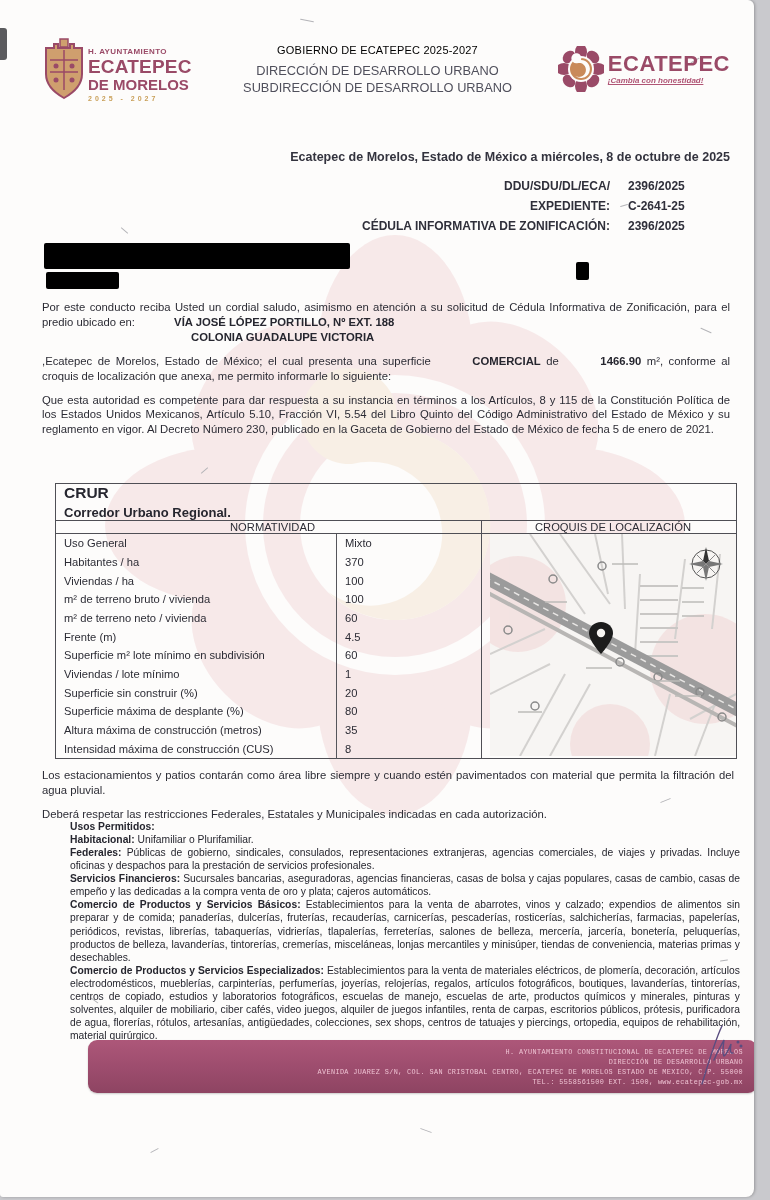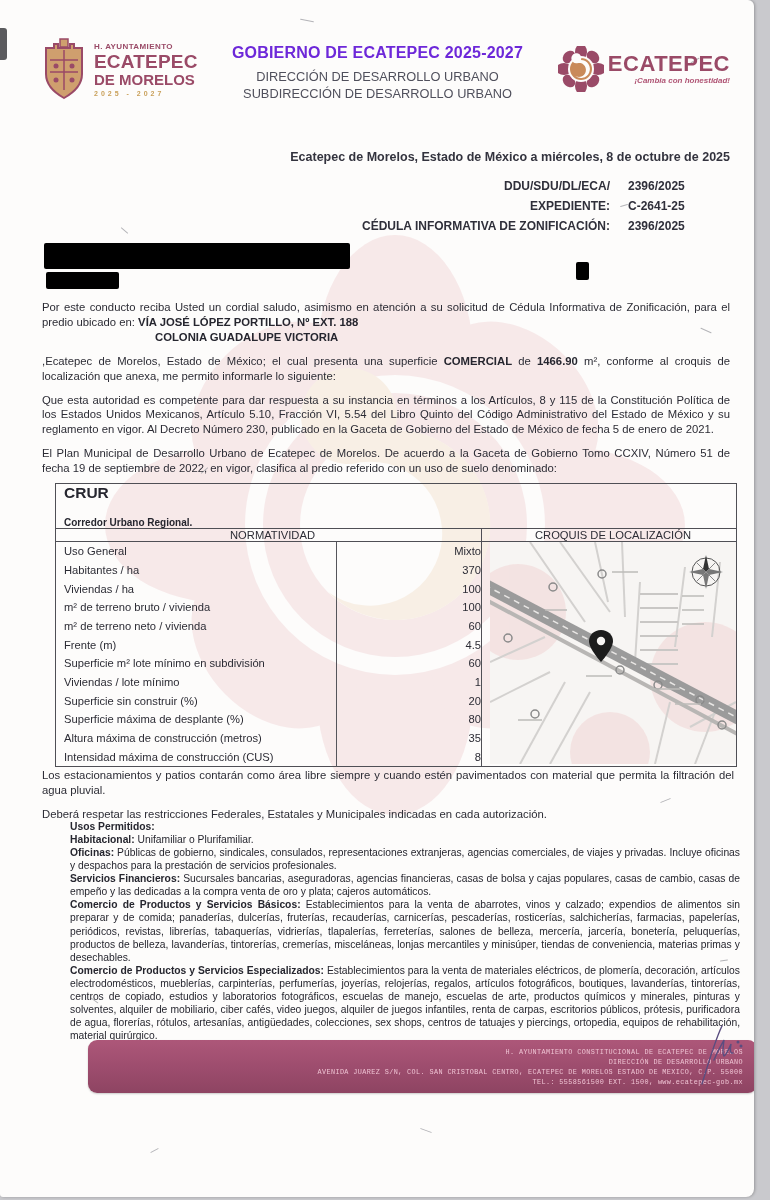--- a/index.html
+++ b/index.html
@@ -15,61 +15,61 @@
     box-shadow:1px 0 3px rgba(0,0,0,.25);
     overflow:hidden;
   }
   .corner-mark{position:absolute;left:0;top:28px;width:7px;height:32px;background:#3e3e42;border-radius:0 3px 3px 0;opacity:.85;}
   
   .watermark{position:absolute;left:105px;top:235px;pointer-events:none;}
   
   .speck{position:absolute;background:#b4b4b8;height:1px;border-radius:1px;}
   
   .header{position:absolute;left:40px;top:38px;width:690px;display:flex;align-items:flex-start;}
-  .crest{display:flex;align-items:center;gap:6px;width:185px;}
+  .crest{display:flex;align-items:flex-end;width:185px;}
   .crest-text{line-height:1;}
   .crest-org{font-size:8px;font-weight:bold;color:#9a4a67;letter-spacing:.4px;}
   .crest-city{font-size:19px;font-weight:bold;color:#9a4a67;letter-spacing:.2px;margin-top:1px;}
   .crest-sub{font-size:15px;font-weight:bold;color:#9a4a67;margin-top:1px;}
   .crest-years{font-size:7px;font-weight:bold;color:#c9a05a;letter-spacing:3px;margin-top:3px;}
   .head-center{flex:1;text-align:center;padding-top:6px;}
-  .gov-line{font-size:16px;font-weight:bold;color:#6d28d9;letter-spacing:.2px;}
+  .gov-line{font-size:11px;font-weight:normal;color:#000000;letter-spacing:.2px;}
   .dir-line{font-size:12.8px;color:#50505c;margin-top:7px;}
   .subdir-line{font-size:12.8px;color:#50505c;margin-top:2px;}
   .brand{width:200px;display:flex;align-items:center;justify-content:flex-end;padding-top:8px;}
   .brand-txt{margin-left:4px;line-height:1;}
   .brand-name{font-size:22px;font-weight:bold;color:#9a4a67;letter-spacing:.5px;}
-  .brand-tag{font-size:8px;font-weight:bold;font-style:italic;color:#b05575;margin-top:2px;text-align:right;}
+  .brand-tag{font-size:8px;font-weight:bold;font-style:italic;color:#b05575;margin-top:2px;text-align:left;text-decoration:underline;}
   .doc-title{position:absolute;left:0;top:112px;width:754px;text-align:center;
     font-size:17.5px;font-weight:bold;color:#2f2f3a;letter-spacing:.3px;}
   .date-line{position:absolute;left:40px;top:150px;width:690px;text-align:right;
     font-size:12.5px;font-weight:bold;color:#33333e;}
   
   .refs{position:absolute;right:40px;top:179px;font-size:12px;font-weight:bold;color:#2f2f3a;}
   .ref-row{display:flex;justify-content:flex-end;margin-bottom:6px;}
   .ref-label{text-align:right;}
   .ref-value{width:86px;margin-left:18px;text-align:left;}
   
   .redact{position:absolute;background:#000;border-radius:2px;}
   
   .bodytext{position:absolute;left:42px;top:300px;width:688px;font-size:11.3px;line-height:1.32;color:#2c2c35;text-align:justify;}
   .bodytext p{margin:0 0 9px 0;}
-  b{color:#26262f;}
+  b{color:#26262f;margin-left:36px;}
   .addr2{display:inline-block;margin-left:113px;}
   
   .zone-wrap{position:absolute;left:55px;top:483px;}
   table.zoning{border-collapse:collapse;border:1.6px solid #4f4f55;table-layout:fixed;background:transparent;}
   table.zoning td,table.zoning th{padding:0 0 0 8px;font-size:11.2px;font-weight:normal;color:#2c2c35;}
   .t-title td{border-bottom:1.4px solid #4f4f55;padding:4px 0 3px 0;}
   .code{font-size:15.5px;font-weight:bold;color:#26262f;}
-  .code-name{font-size:10px;font-weight:bold;color:#26262f;margin-top:15px;}
+  .code-name{font-size:13px;font-weight:bold;color:#26262f;margin-top:3px;}
   .t-head th{border-bottom:1.4px solid #4f4f55;font-weight:bold;font-size:11.2px;text-align:center;padding:3px 0;}
   .th-croquis{border-left:1.4px solid #4f4f55;}
   td.lbl{width:272px;height:18.4px;}
-  td.val{width:136px;border-left:1.3px solid #55555b;text-align:right;padding-left:0;}
+  td.val{width:136px;border-left:1.3px solid #55555b;text-align:left;padding-left:0;}
   td.map-cell{width:246px;border-left:1.4px solid #4f4f55;padding:0;vertical-align:top;}
   
   .notes{position:absolute;left:42px;top:768px;width:692px;font-size:11.3px;line-height:1.3;text-align:justify;}
   .notes p{margin:0 0 10px 0;}
   
   .uses{position:absolute;left:60px;top:820px;width:680px;font-size:10.3px;line-height:1.27;text-align:justify;color:#26262f;}
   .uses p{margin:0;padding-left:10px;}
   .uses .u-label{font-weight:bold;}
   .pagination{position:absolute;left:0;top:1008px;width:754px;text-align:center;font-size:11.5px;color:#2c2c35;}
   
@@ -193,21 +193,20 @@
 
   <div class="redact" style="left:44px;top:243px;width:306px;height:26px;"></div>
   <div class="redact" style="left:46px;top:272px;width:73px;height:17px;"></div>
   <div class="redact" style="left:576px;top:262px;width:13px;height:18px;"></div>
 
   <div class="bodytext">
     <p><span>Por este conducto reciba Usted un cordial saludo, asimismo en atención a su solicitud de Cédula Informativa de Zonificación, para el predio ubicado en: </span><b>VÍA JOSÉ LÓPEZ PORTILLO, Nº EXT. 188</b><br>
       <span class="addr2"><b>COLONIA GUADALUPE VICTORIA</b></span></p>
     <p><span>,Ecatepec de Morelos, Estado de México; el cual presenta una superficie </span><b>COMERCIAL</b><span> de </span><b>1466.90</b><span> m², conforme al croquis de localización que anexa, me permito informarle lo siguiente:</span></p>
     <p>Que esta autoridad es competente  para dar respuesta a su instancia en términos a los Artículos, 8 y 115 de la Constitución Política de los Estados Unidos Mexicanos, Artículo 5.10, Fracción VI, 5.54 del Libro Quinto del Código Administrativo del Estado de México y su reglamento en vigor. Al Decreto Número 230, publicado en la Gaceta de Gobierno del Estado de México de fecha 5 de enero de 2021.</p>
-    <p>El Plan Municipal de Desarrollo Urbano de Ecatepec de Morelos. De acuerdo a la Gaceta de Gobierno Tomo CCXIV, Número 51 de fecha 19 de septiembre de 2022, en vigor, clasifica al predio referido con un uso de suelo denominado:</p>
   </div>
 
   <div class="zone-wrap">
     <table class="zoning">
       <tbody>
           <tr class="t-title">
         <td colspan="3">
           <div class="code">CRUR</div>
           <div class="code-name">Corredor Urbano Regional.</div>
         </td>
@@ -346,21 +345,21 @@
   </div>
 
   <div class="notes">
     <p>Los estacionamientos y patios   contarán  como área libre siempre y cuando estén pavimentados con material que permita la filtración del agua pluvial.</p>
     <p>Deberá respetar las restricciones Federales, Estatales y Municipales indicadas en cada autorización.</p>
   </div>
 
   <div class="uses">
     <p><span class="u-label">Usos Permitidos:</span></p>
     <p><span class="u-label">Habitacional:</span><span> Unifamiliar o Plurifamiliar.</span></p>
-    <p><span class="u-label">Oficinas:</span><span> Públicas de gobierno, sindicales, consulados, representaciones extranjeras, agencias comerciales, de viajes y privadas. Incluye oficinas y despachos para la prestación de servicios profesionales.</span></p>
+    <p><span class="u-label">Federales:</span><span> Públicas de gobierno, sindicales, consulados, representaciones extranjeras, agencias comerciales, de viajes y privadas. Incluye oficinas y despachos para la prestación de servicios profesionales.</span></p>
     <p><span class="u-label">Servicios Financieros:</span><span> Sucursales bancarias, aseguradoras, agencias financieras, casas de bolsa y cajas populares, casas de cambio, casas de empeño y las dedicadas a la compra venta de oro y plata; cajeros automáticos.</span></p>
     <p><span class="u-label">Comercio de Productos y Servicios Básicos:</span><span> Establecimientos para la venta de abarrotes, vinos y calzado; expendios de alimentos sin preparar y de comida; panaderías, dulcerías, fruterías, recauderías, carnicerías, pescaderías, rosticerías, salchicherías, farmacias, papelerías, periódicos, revistas, librerías, tabaquerías, vidrierías, tlapalerías, ferreterías, salones de belleza, mercería, jarcería, bonetería, peluquerías, productos de belleza, lavanderías, tintorerías, cremerías, misceláneas, lonjas mercantiles y minisúper, tiendas de conveniencia, materias primas y desechables.</span></p>
     <p><span class="u-label">Comercio de Productos y Servicios Especializados:</span><span> Establecimientos para la venta de materiales eléctricos, de plomería, decoración, artículos electrodomésticos, mueblerías, carpinterías, perfumerías, joyerías, relojerías, regalos, artículos fotográficos, boutiques, lavanderías, tintorerías, centros de copiado, estudios y laboratorios fotográficos, escuelas de manejo, escuelas de arte, productos químicos y minerales, pinturas y solventes, alquiler de mobiliario, ciber cafés, video juegos, alquiler de juegos infantiles, renta de carpas, escritorios públicos, prótesis, purificadora de agua, florerías, rótulos, artesanías, antigüedades, colecciones, sex shops, centros de tatuajes y piercings, ortopedia, equipos de rehabilitación, material quirúrgico.</span></p>
   </div>
 
 
   <div class="footer-band">
     <div>H. AYUNTAMIENTO CONSTITUCIONAL DE ECATEPEC DE MORELOS</div>
     <div>DIRECCIÓN DE DESARROLLO URBANO</div>
     <div>AVENIDA JUAREZ S/N, COL. SAN CRISTOBAL CENTRO, ECATEPEC DE MORELOS ESTADO DE MEXICO, C.P. 55000</div>

